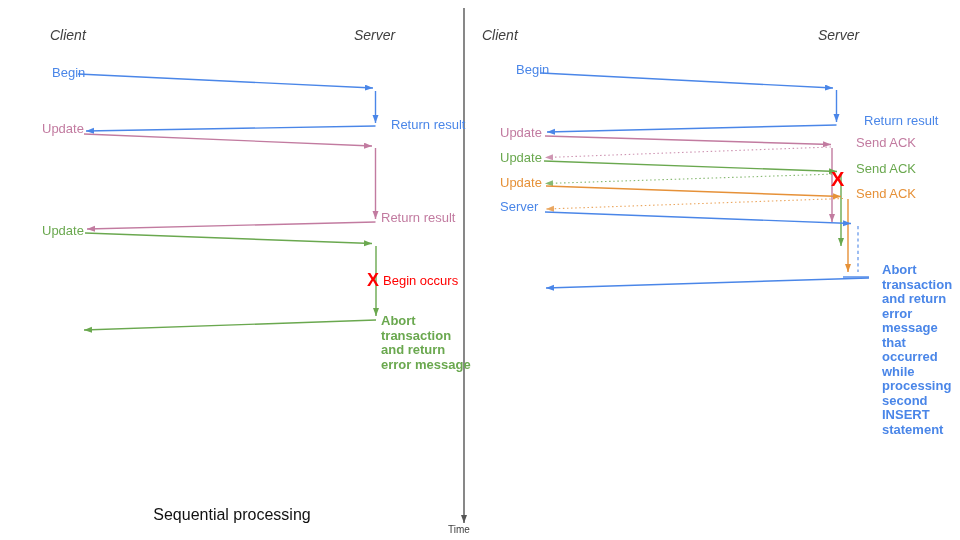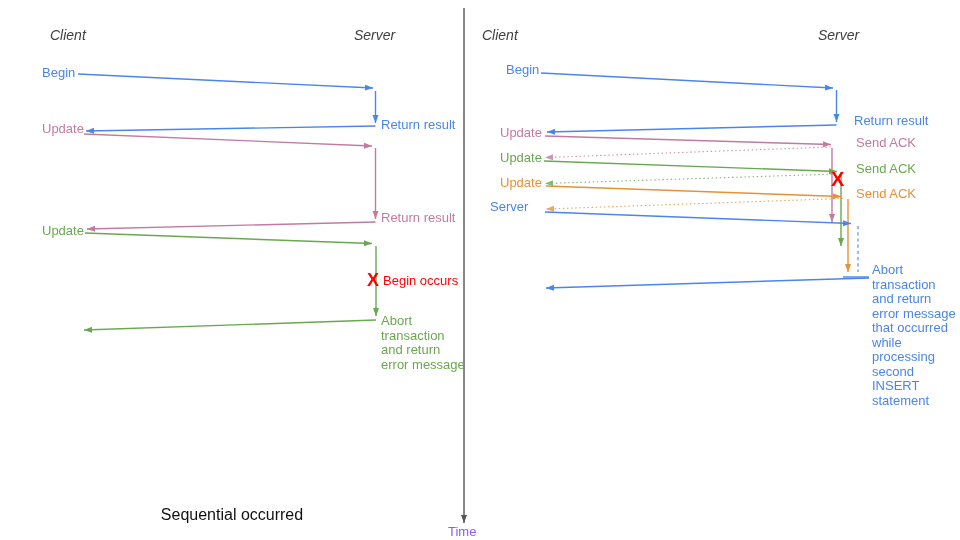--- a/index.html
+++ b/index.html
@@ -2,29 +2,29 @@
 <html style="--c-blue: #4a86e8; --c-pink: #c27ba0; --c-green: #6aa84f; --c-orange: #e69138; --c-red: #ff0000; --c-axis: #555555;"><head>
 <meta charset="utf-8">
 <style>
   html,body{margin:0;padding:0;background:#fff;}
   #canvas{
     position:relative;width:960px;height:540px;background:#ffffff;overflow:hidden;
     font-family:"Liberation Sans","DejaVu Sans",sans-serif;
   }
   .lbl{position:absolute;font-size:13px;line-height:14.5px;white-space:nowrap;}
   .head{position:absolute;font-size:14px;font-style:italic;color:#404040;white-space:nowrap;}
-  .blue{color:var(--c-blue);}
+  .blue{color:var(--c-blue);margin-left:10px;}
   .pink{color:var(--c-pink);}
   .green{color:var(--c-green);}
   .orange{color:var(--c-orange);}
   .red{color:var(--c-red);}
-  .multiline{white-space:pre-line;max-width:95px;}
+  .multiline{white-space:pre-line;max-width:95px;font-weight:bold;}
   .xmark{position:absolute;font-weight:bold;color:var(--c-red);font-family:"Liberation Sans",sans-serif;}
   .caption{position:absolute;font-size:16px;color:#111111;text-align:center;width:240px;white-space:nowrap;}
-  .timelbl{position:absolute;font-size:13px;color:#8b5cf6;white-space:nowrap;}
+  .timelbl{position:absolute;font-size:10px;color:#404040;white-space:nowrap;}
   svg{position:absolute;left:0;top:0;}
   .ln{fill:none;stroke-width:1.4;}
   .ln-thin{fill:none;stroke-width:1.1;}
   .s-blue{stroke:var(--c-blue);}
   .s-pink{stroke:var(--c-pink);}
   .s-green{stroke:var(--c-green);}
   .s-orange{stroke:var(--c-orange);}
   .s-axis{stroke:var(--c-axis);}
   .dotted{stroke-dasharray:1.5,2.6;opacity:.8;}
   .dashed{stroke-dasharray:3.2,3;stroke-width:1.2;opacity:.9;}
@@ -92,21 +92,21 @@
   <div class="lbl blue" style="left:381px;top:118px;">Return result</div>
   <div class="lbl pink" style="left:42px;top:122px;">Update</div>
   <div class="lbl pink" style="left:381px;top:211px;">Return result</div>
   <div class="lbl green" style="left:42px;top:224px;">Update</div>
   <div class="xmark" style="left:367px;top:270px;font-size:18px;">X</div>
   <div class="lbl red" style="left:383px;top:274px;">Begin occurs</div>
   <div class="lbl green multiline" style="left:381px;top:314px;">Abort
 transaction
 and return
 error message</div>
-  <div class="caption" style="left:112px;top:506px;">Sequential occurred</div>
+  <div class="caption" style="left:112px;top:506px;">Sequential processing</div>
 
   <div class="lbl blue" style="left:506px;top:63px;">Begin</div>
   <div class="lbl blue" style="left:854px;top:114px;">Return result</div>
   <div class="lbl pink" style="left:500px;top:126px;">Update</div>
   <div class="lbl pink" style="left:856px;top:136px;">Send ACK</div>
   <div class="lbl green" style="left:500px;top:151px;">Update</div>
   <div class="lbl green" style="left:856px;top:162px;">Send ACK</div>
   <div class="lbl orange" style="left:500px;top:176px;">Update</div>
   <div class="lbl orange" style="left:856px;top:187px;">Send ACK</div>
   <div class="lbl blue" style="left:490px;top:200px;">Server</div>

